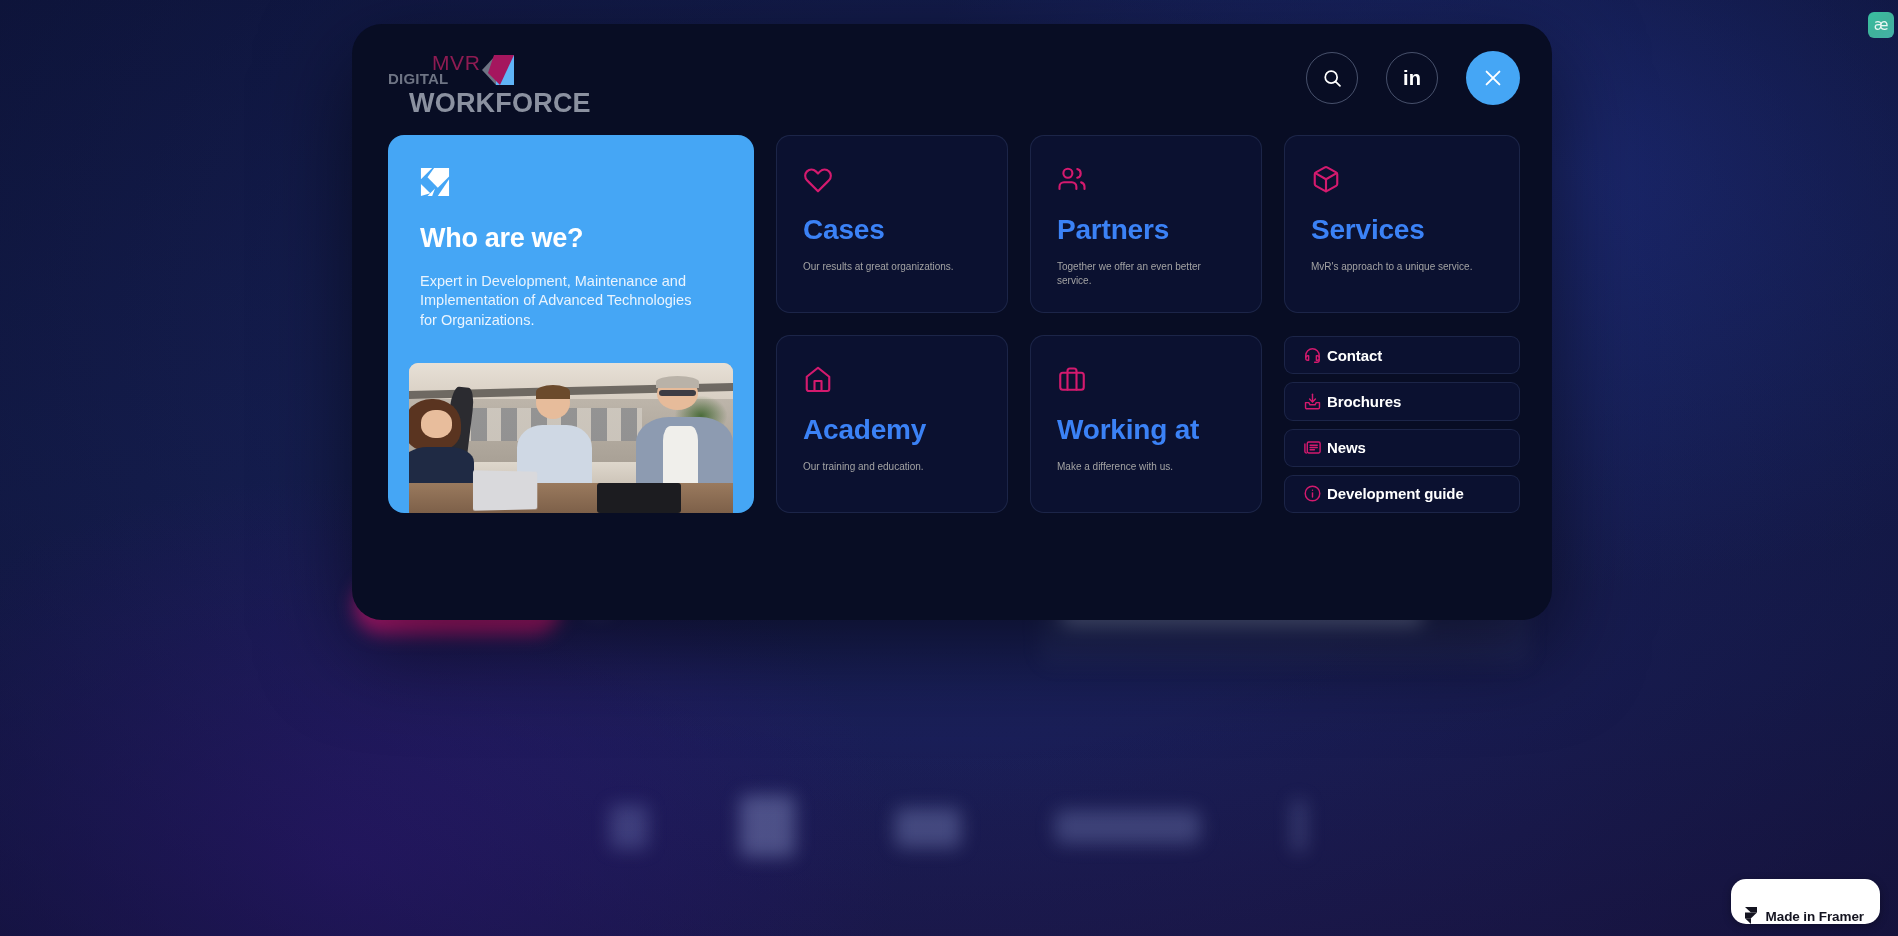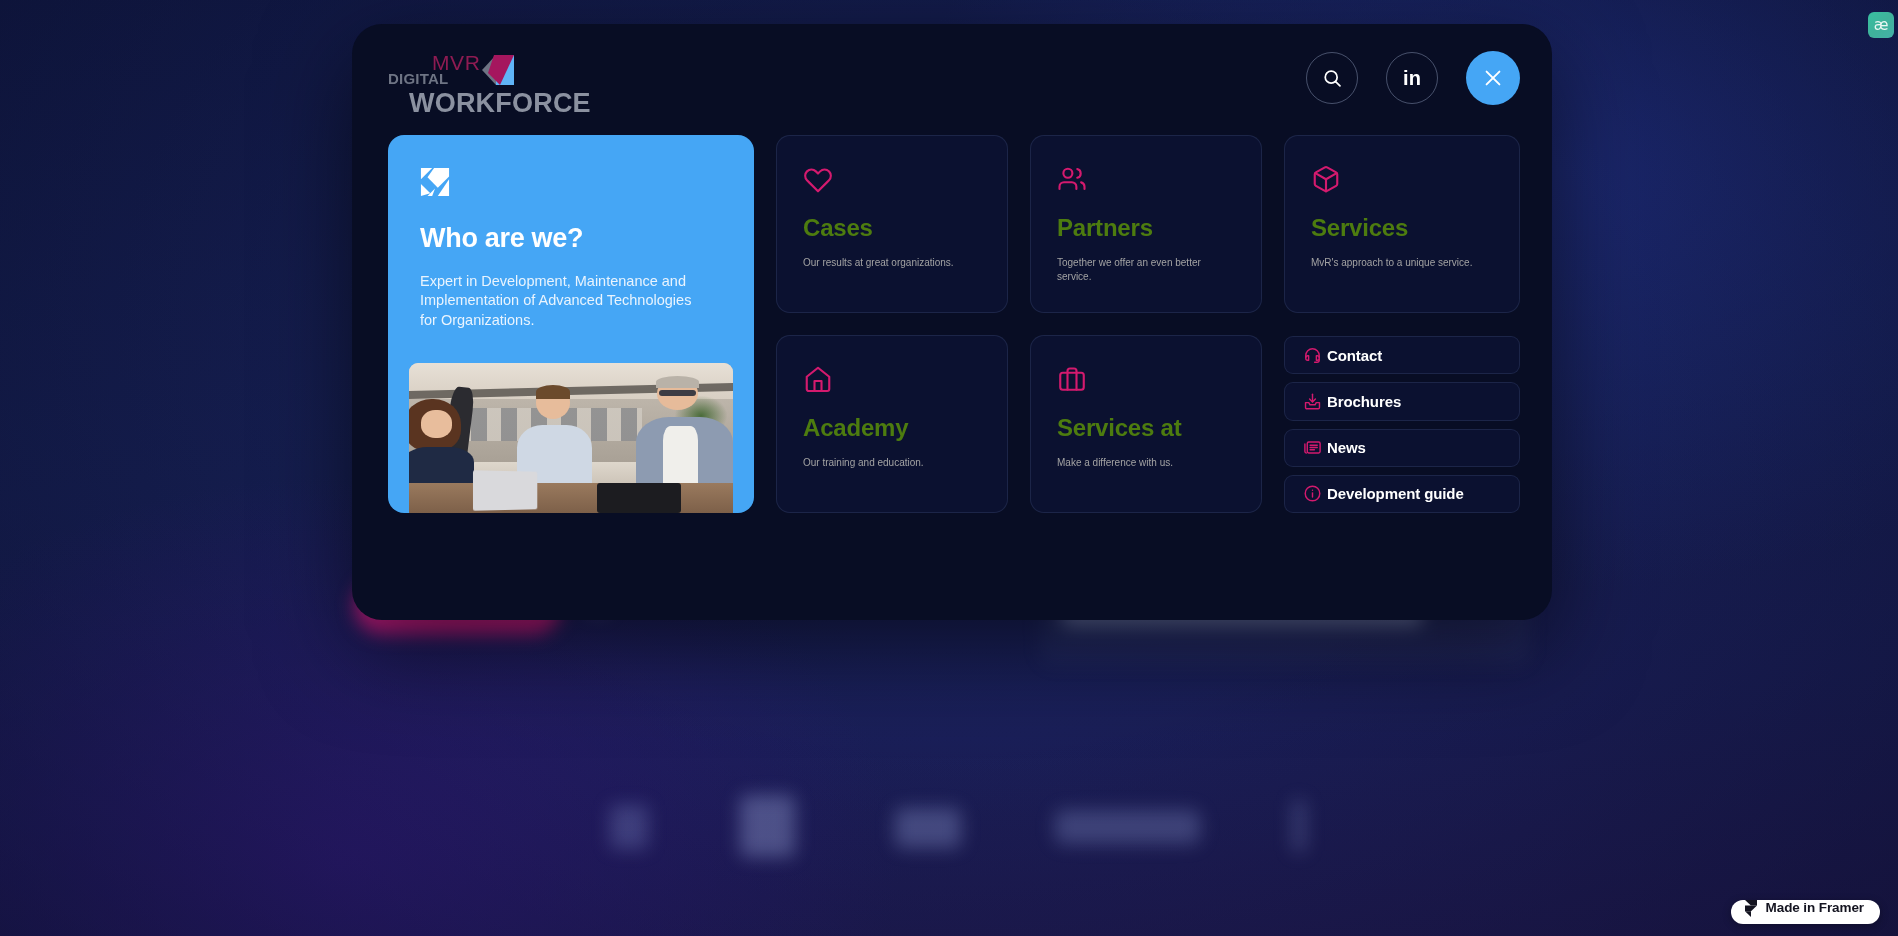--- a/index.html
+++ b/index.html
@@ -186,21 +186,21 @@
   .card {
     background: #0b1130;
     border: 1px solid rgba(120,140,200,0.16);
     border-radius: 14px;
     padding: 28px 26px 0 26px;
     position: relative;
     cursor: pointer;
   }
   .card-icon { height: 30px; margin-bottom: 20px; color: #d41a6e; }
   .card-title {
-    font-size: 24px; font-weight: 700; color: #4d7c0f;
+    font-size: 28px; font-weight: 700; color: #3b82f6;
     letter-spacing: -0.2px; margin-bottom: 14px;
   }
   .card-desc {
     font-size: 10px; line-height: 1.38; color: #a3a3a3; max-width: 190px;
   }
 
   
   .link-list {
     grid-column: 4;
     grid-row: 2;
@@ -261,24 +261,24 @@
     background:#d9d9dc; border-radius:2px; transform: perspective(120px) rotateY(9deg); }
   .ph-laptop2 { position:absolute; right:16%; bottom:0%; width:26%; height:20%;
     background:#1c1c20; border-radius:3px; }
   .ph-lamp { position:absolute; left:12%; top:16%; width:7%; height:48%;
     background:#2b2b30; border-radius:30% 30% 4px 4px; transform: rotate(7deg); }
 
   
   .framer-badge {
     position: absolute;
     right: 18px; bottom: 12px;
-    height: 24px;
+    height: 45px;
     background: #ffffff;
     border-radius: 15px;
-    display: flex; align-items: flex-start; gap: 8px;
+    display: flex; align-items: flex-end; gap: 8px;
     padding: 0 16px 0 13px;
     box-shadow: 0 2px 9px rgba(0,0,0,0.3);
     cursor: pointer;
   }
   .framer-badge .fb-label {
     font-size: 13.5px; font-weight: 700; color: #141420; letter-spacing: -0.1px;
   }
 
   
   .ext-icon {
@@ -449,21 +449,21 @@
       <div class="card-desc">Our training and education.</div>
     </div>
 
     <div class="card">
       <div class="card-icon">
         <svg width="30" height="30" viewBox="0 0 24 24" fill="none" stroke="#d41a6e" stroke-width="1.7" stroke-linecap="round" stroke-linejoin="round">
           <rect x="2.6" y="7" width="18.8" height="13.6" rx="2"></rect>
           <path d="M8.4 20.6V5.6a2 2 0 0 1 2-2h3.2a2 2 0 0 1 2 2v15"></path>
         </svg>
       </div>
-      <div class="card-title">Services at</div>
+      <div class="card-title">Working at</div>
       <div class="card-desc">Make a difference with us.</div>
     </div>
 
     <div class="link-list">
 
       <div class="link-btn">
         <span class="li-icon">
           <svg width="19" height="19" viewBox="0 0 24 24" fill="none" stroke="#d41a6e" stroke-width="1.8" stroke-linecap="round" stroke-linejoin="round">
             <path d="M3.5 14.5v-2.6a8.5 8.5 0 0 1 17 0v2.6"></path>
             <path d="M20.5 15.6a2.4 2.4 0 0 1-2.4 2.4h-1.2V12.4h1.2a2.4 2.4 0 0 1 2.4 2.4z"></path>

